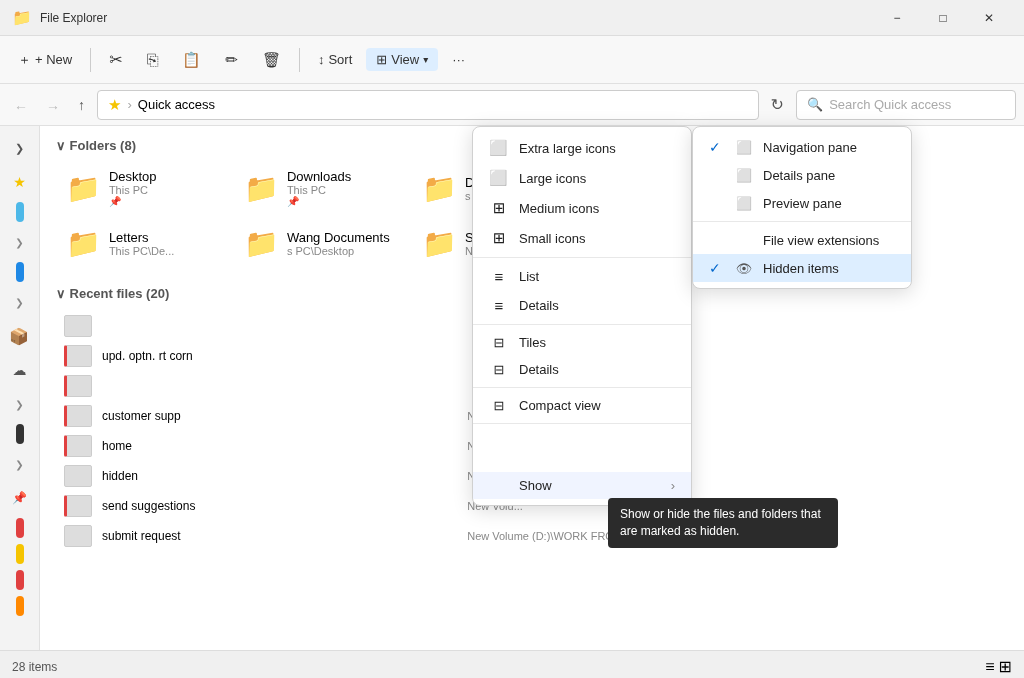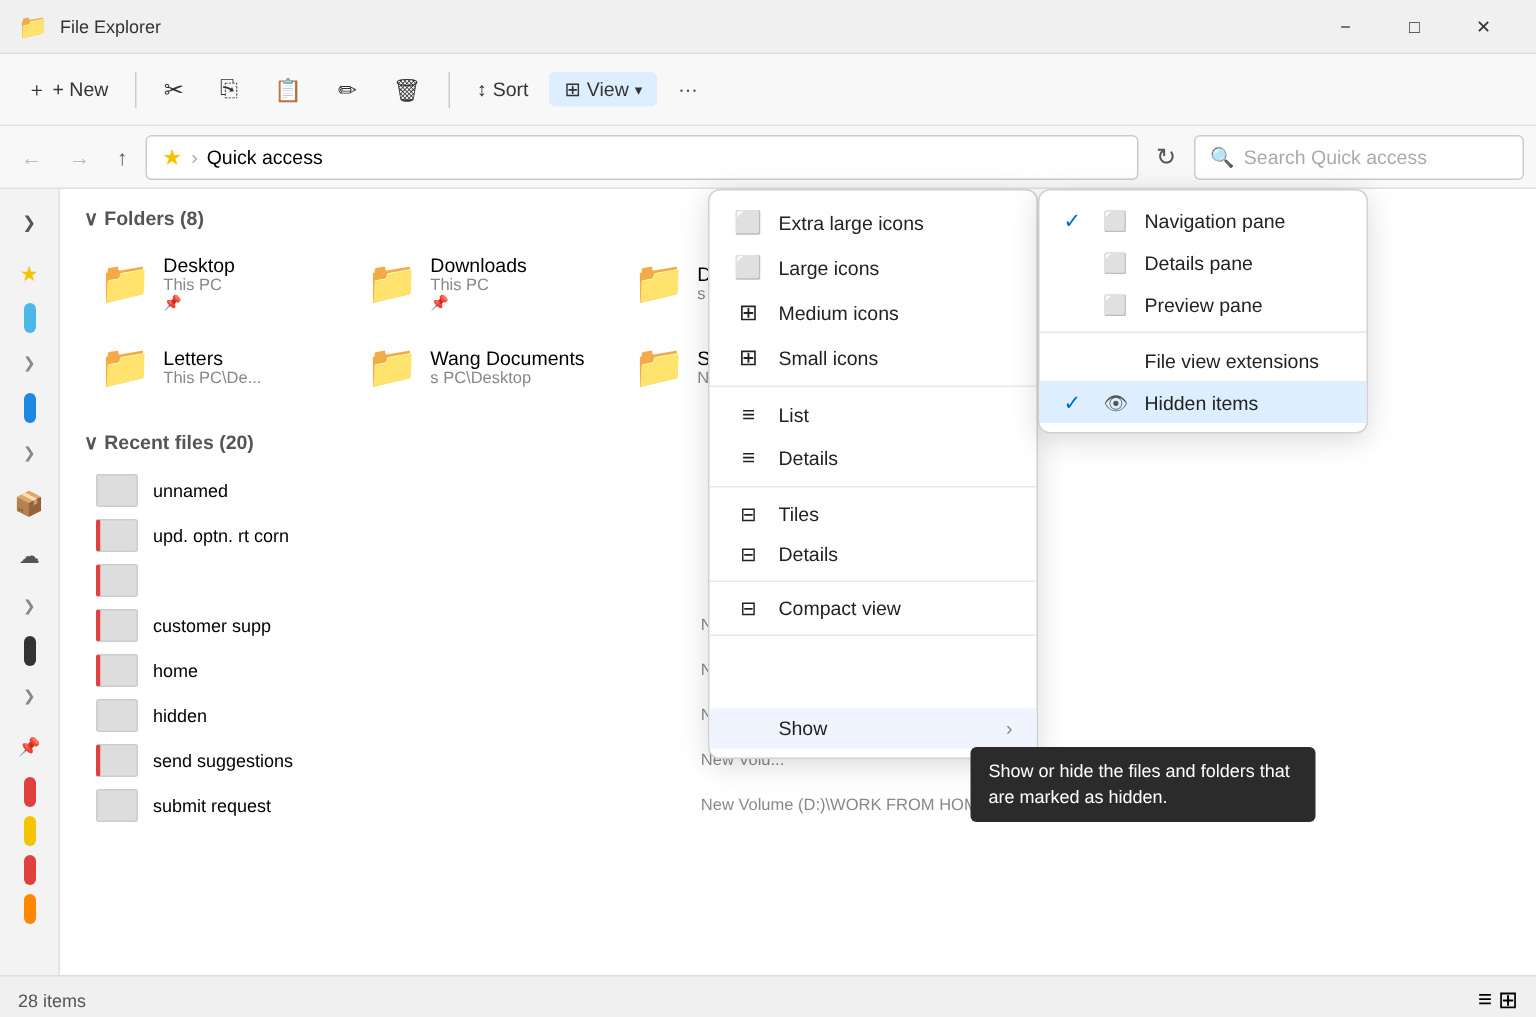--- a/index.html
+++ b/index.html
@@ -126,21 +126,21 @@
     .show-submenu-item {
       display: flex; align-items: center; gap: 10px;
       padding: 6px 16px; cursor: pointer; font-size: 13px; color: #222;
     }
     .show-submenu-item .check { color: #0066cc; font-size: 14px; width: 16px; }
     .show-submenu-icon { font-size: 13px; width: 18px; text-align: center; color: #555; }
 
     
     .tooltip-box {
       position: absolute;
-      top: 498px; left: 647px;
+      top: 498px; left: 608px;
       background: #2b2b2b;
       color: white;
       font-size: 12px;
       padding: 8px 12px;
       border-radius: 4px;
       max-width: 230px;
       z-index: 200;
       line-height: 1.4;
     }
 
@@ -336,21 +336,20 @@
 
       </div>
 
       <div class="section-header recent-files">
         <span style="cursor:pointer;">∨</span>
         <span>Recent files (20)</span>
       </div>
 
       <div class="file-row">
         <div class="file-thumb"></div>
-        <span class="file-name">unnamed</span>
       </div>
       <div class="file-row">
         <div class="file-thumb red-side"></div>
         <span class="file-name">upd. optn. rt corn</span>
       </div>
       <div class="file-row">
         <div class="file-thumb red-side"></div>
       </div>
       <div class="file-row">
         <div class="file-thumb red-side"></div>

